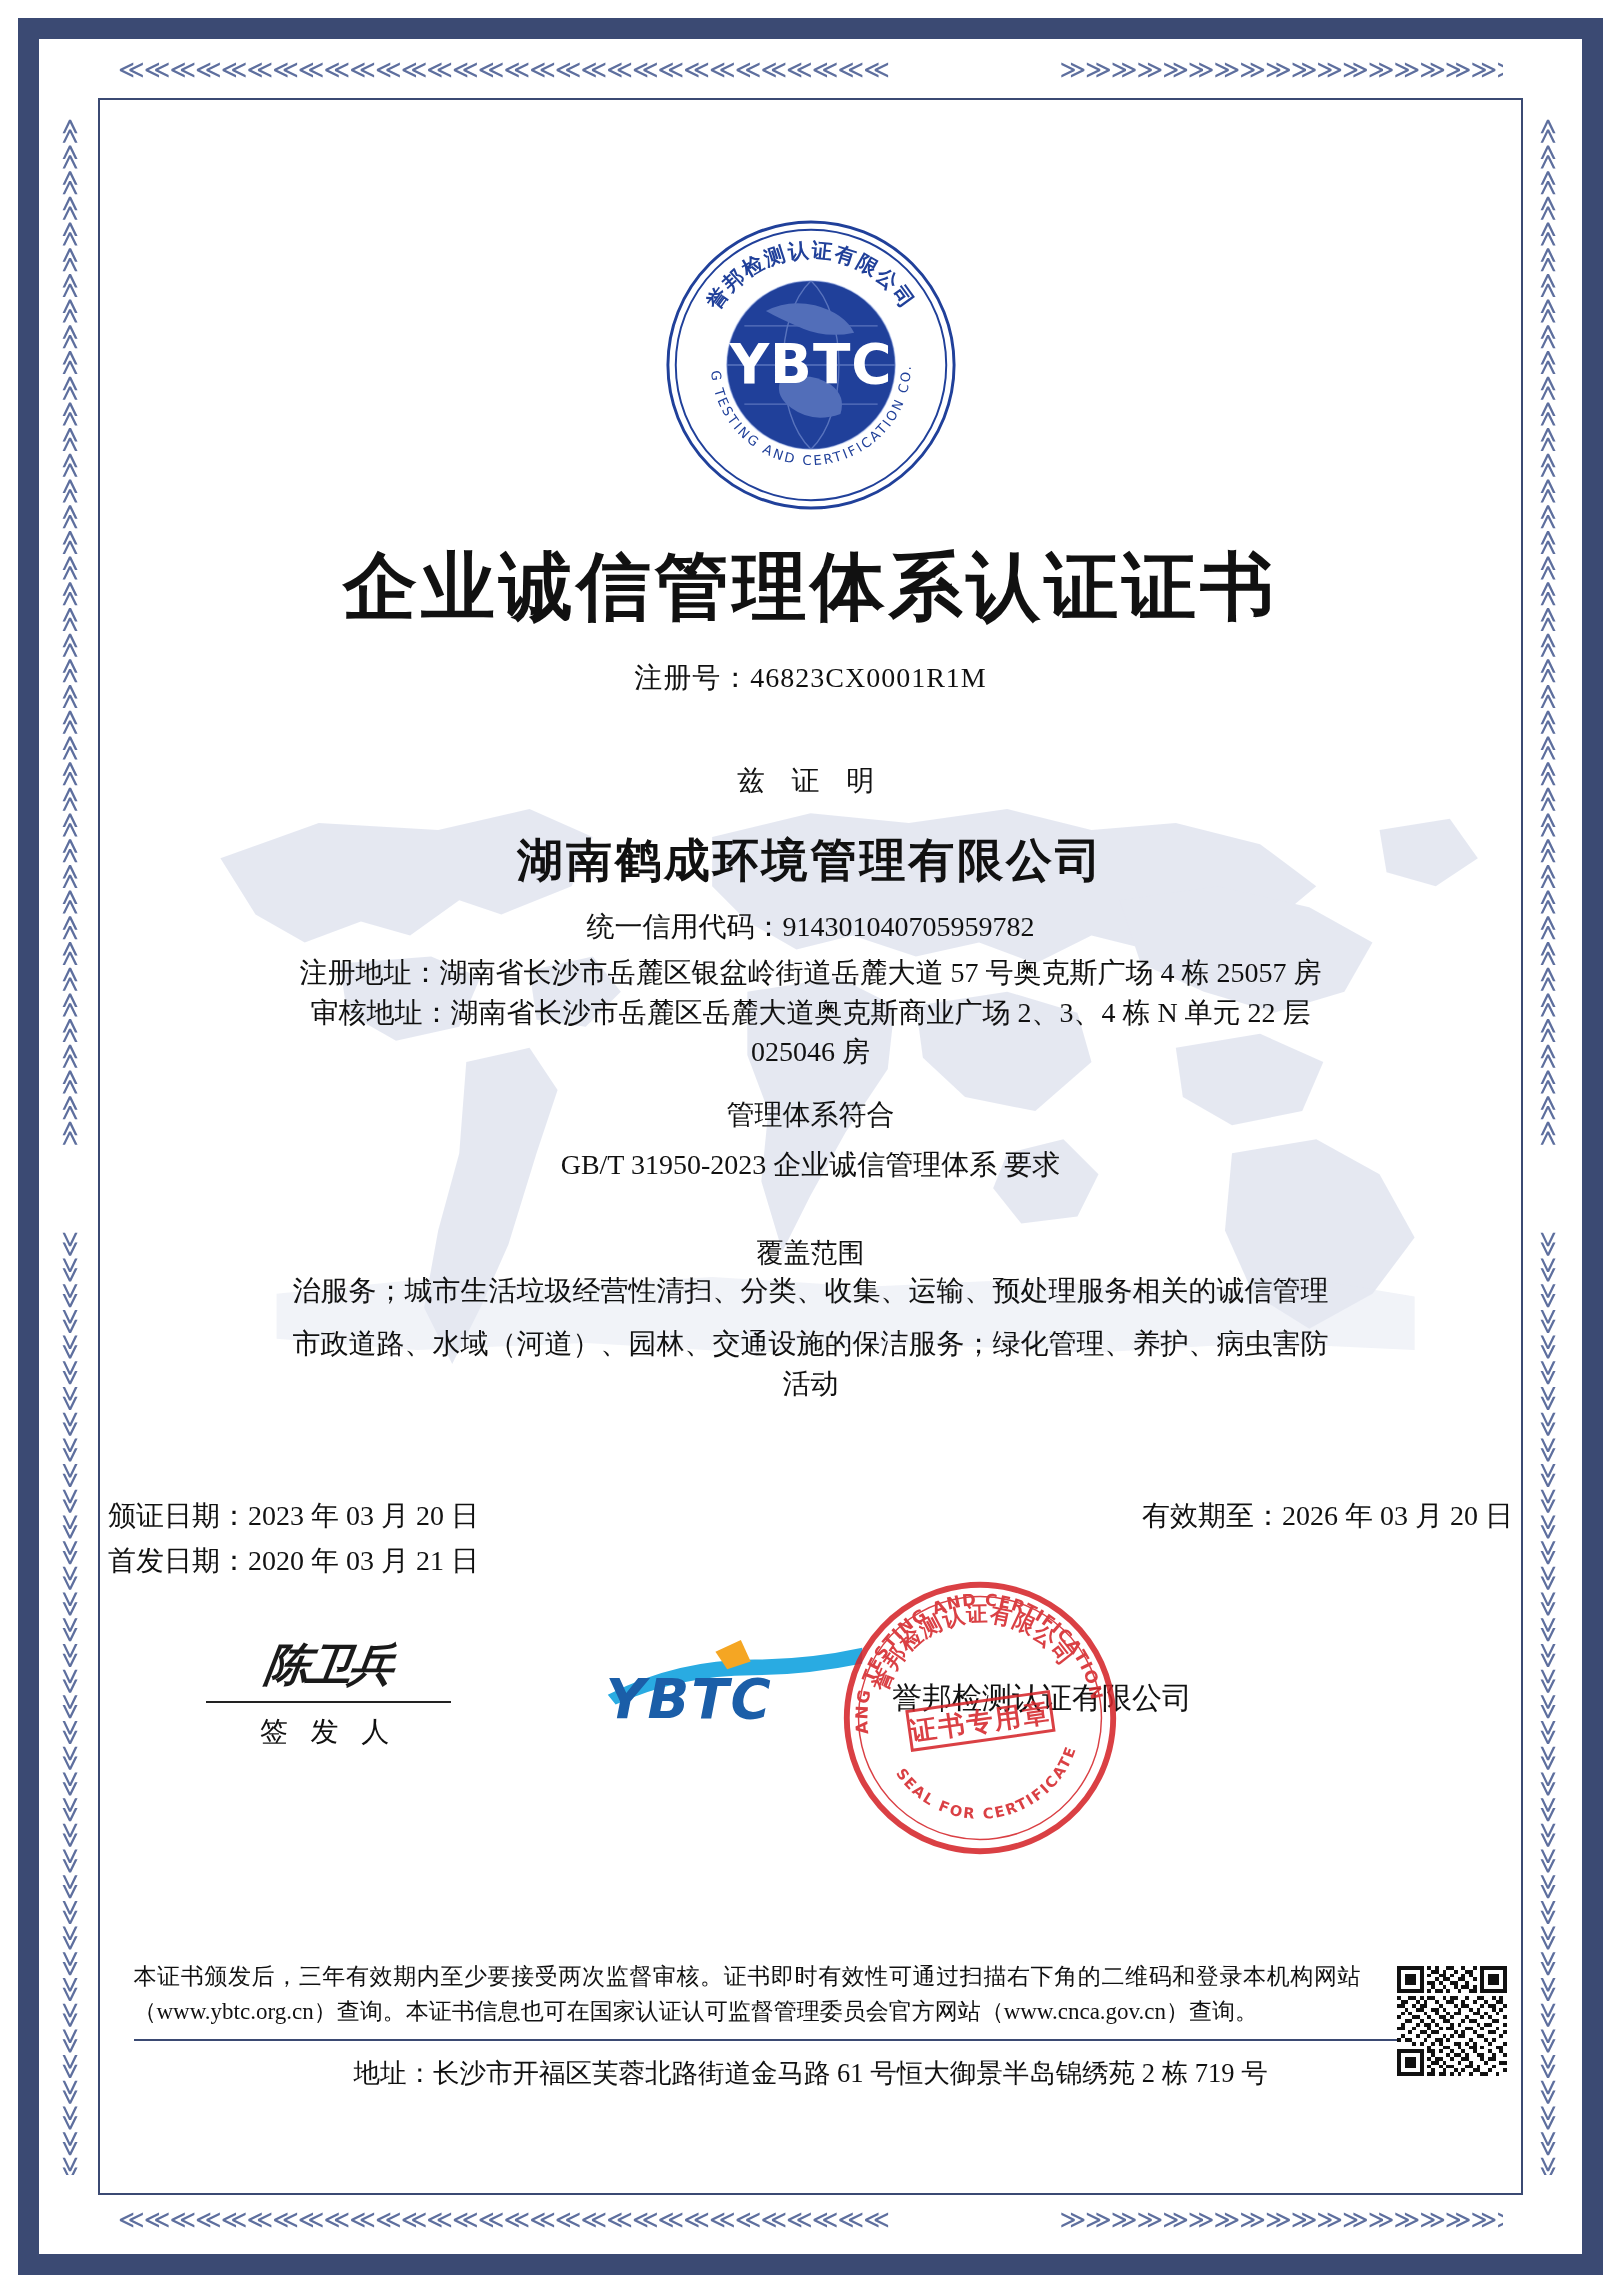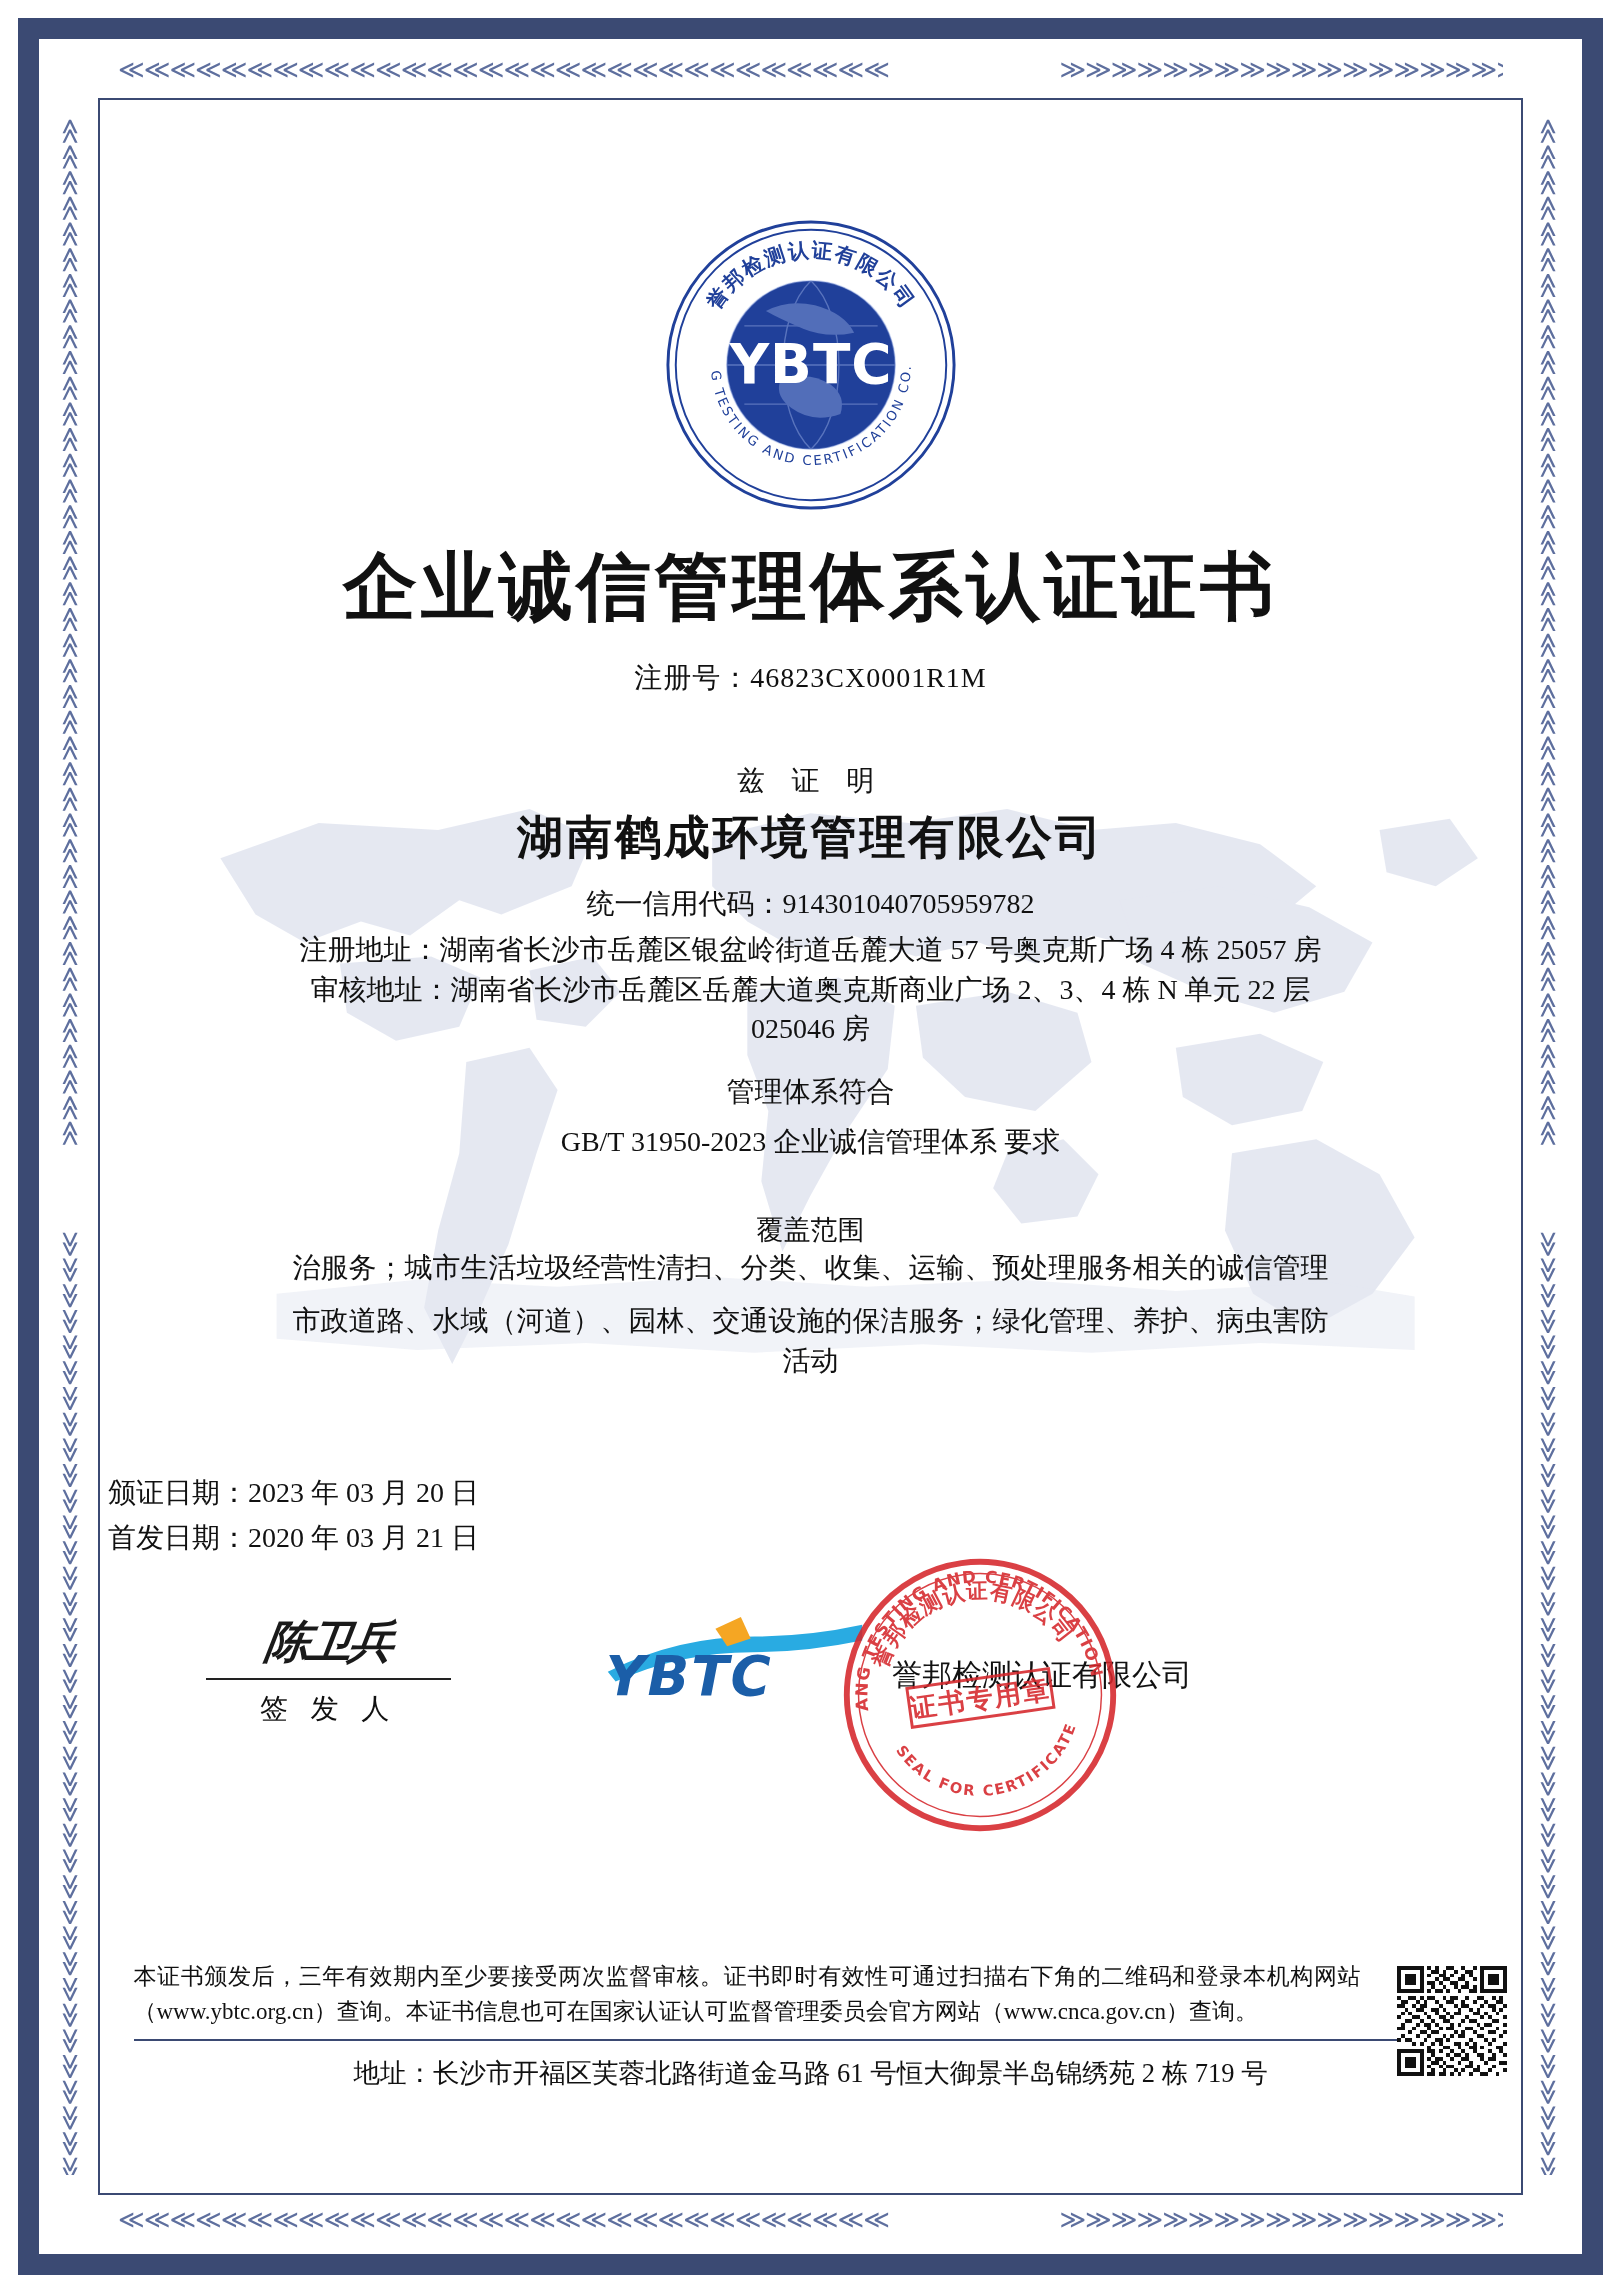--- a/index.html
+++ b/index.html
@@ -116,21 +116,21 @@
     letter-spacing: 1px;
   }
 
   .hereby {
     margin-top: 65px;
     font-size: 28px;
     letter-spacing: 9.8px;
     color: #111;
   }
   .company {
-    margin-top: 7px;
+    margin-top: 30px;
     font-size: 46px;
     font-weight: bold;
     letter-spacing: 2.9px;
     color: #111;
     font-family: "DejaVu Sans", "Liberation Sans", sans-serif;
   }
   .credit-code {
     margin-top: 15.7px;
     font-size: 28px;
     color: #111;
@@ -363,20 +363,21 @@
     <div class="scope-body" style="margin-top:0;">治服务；城市生活垃圾经营性清扫、分类、收集、运输、预处理服务相关的诚信管理</div>
     <div class="scope-body">市政道路、水域（河道）、园林、交通设施的保洁服务；绿化管理、养护、病虫害防</div>
     <div class="scope-body" style="margin-top:0;">活动</div>
 
     <div class="dates">
       <div class="col">
         <div class="row">颁证日期：2023 年 03 月 20 日</div>
         <div class="row">首发日期：2020 年 03 月 21 日</div>
       </div>
       <div class="col">
+        <div class="row">有效期至：2026 年 03 月 20 日</div>
       </div>
     </div>
 
     <div class="sig-row">
       <div class="sig-block">
         <div class="sig-script">陈卫兵</div>
         <div class="sig-rule"></div>
         <div class="sig-label">签 发 人</div>
       </div>
 

